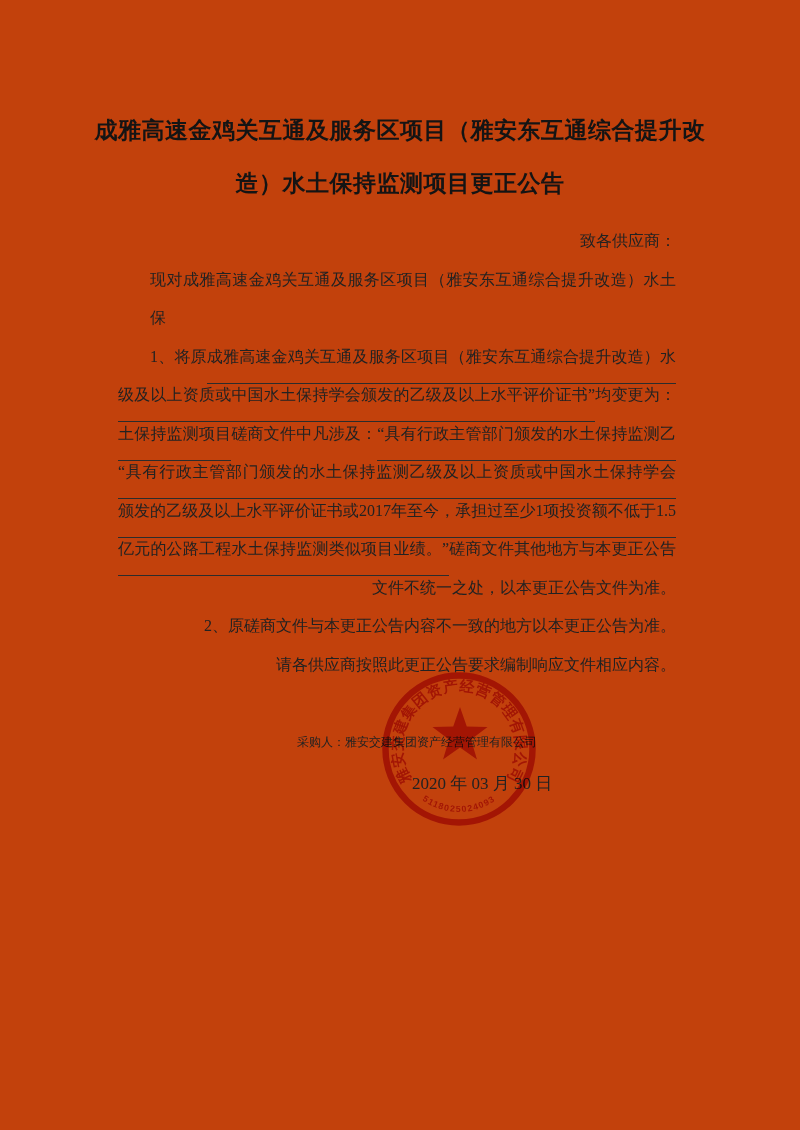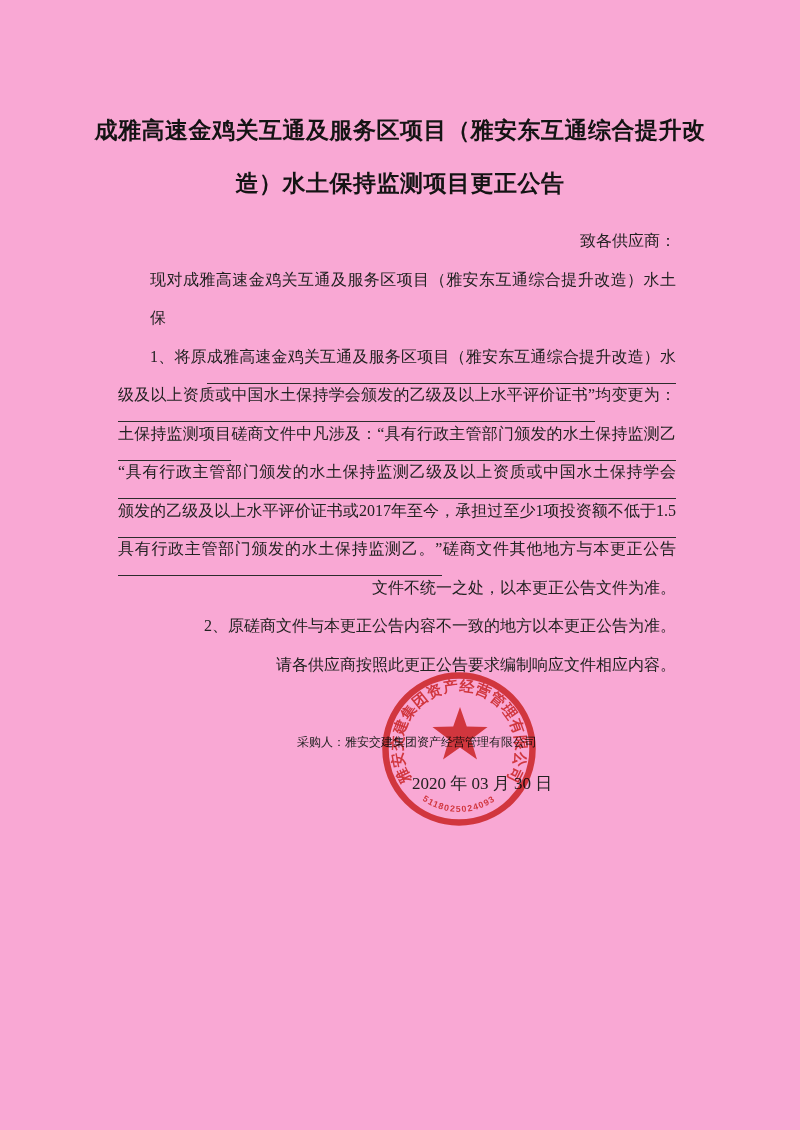--- a/index.html
+++ b/index.html
@@ -6,21 +6,21 @@
   body {
     width: 800px; height: 1130px;
     background: #fdfdfd;
     font-family: "Liberation Serif", serif;
     color: #1f1f1f;
     overflow: hidden;
     position: relative;
   }
   .page {
     position: absolute; inset: 0;
-    background: #f9a8d4;
+    background: #c2410c;
   }
   
   .doc-title {
     position: absolute;
     top: 104px; left: 0; width: 800px;
     text-align: center;
     font-family: "Liberation Sans", sans-serif;
     font-weight: bold;
     font-size: 23px;
     line-height: 53px;
@@ -89,21 +89,21 @@
   </h1>
 
   <div class="doc-body">
       <div class="line ind"><span>致各供应商：</span></div>
       <div class="line j ind"><span>现对成雅高速金鸡关互通及服务区项目（雅安东互通综合提升改造）水土保</span></div>
       <div class="line j ind"><span>1、将原</span><span class="u">成雅高速金鸡关互通及服务区项目（雅安东互通综合提升改造）水</span></div>
       <div class="line j"><span class="u">级及以上资质或中国水土保持学会颁发的乙级及以上水平评价证书”</span><span>均变更为：</span></div>
       <div class="line j"><span class="u">土保持监测项目</span><span>磋商文件中凡涉及：</span><span class="u">“具有行政主管部门颁发的水土保持监测乙</span></div>
       <div class="line j"><span class="u">“具有行政主管部门颁发的水土保持监测乙级及以上资质或中国水土保持学会</span></div>
       <div class="line j"><span class="u">颁发的乙级及以上水平评价证书或2017年至今，承担过至少1项投资额不低于1.5</span></div>
-      <div class="line j"><span class="u">具有行政主管部门颁发的水土保持监测乙。”</span><span>磋商文件其他地方与本更正公告</span></div>
+      <div class="line j"><span class="u">亿元的公路工程水土保持监测类似项目业绩。”</span><span>磋商文件其他地方与本更正公告</span></div>
       <div class="line"><span>文件不统一之处，以本更正公告文件为准。</span></div>
       <div class="line ind"><span>2、原磋商文件与本更正公告内容不一致的地方以本更正公告为准。</span></div>
       <div class="line ind"><span>请各供应商按照此更正公告要求编制响应文件相应内容。</span></div>
     </div>
 
   <div class="sig-purchaser">采购人：雅安交建集团资产经营管理有限公司</div>
   <div class="sig-date">2020 年 03 月 30 日</div>
 
   <svg class="seal" viewBox="0 0 220 220" xmlns="http://www.w3.org/2000/svg">
     <defs>

